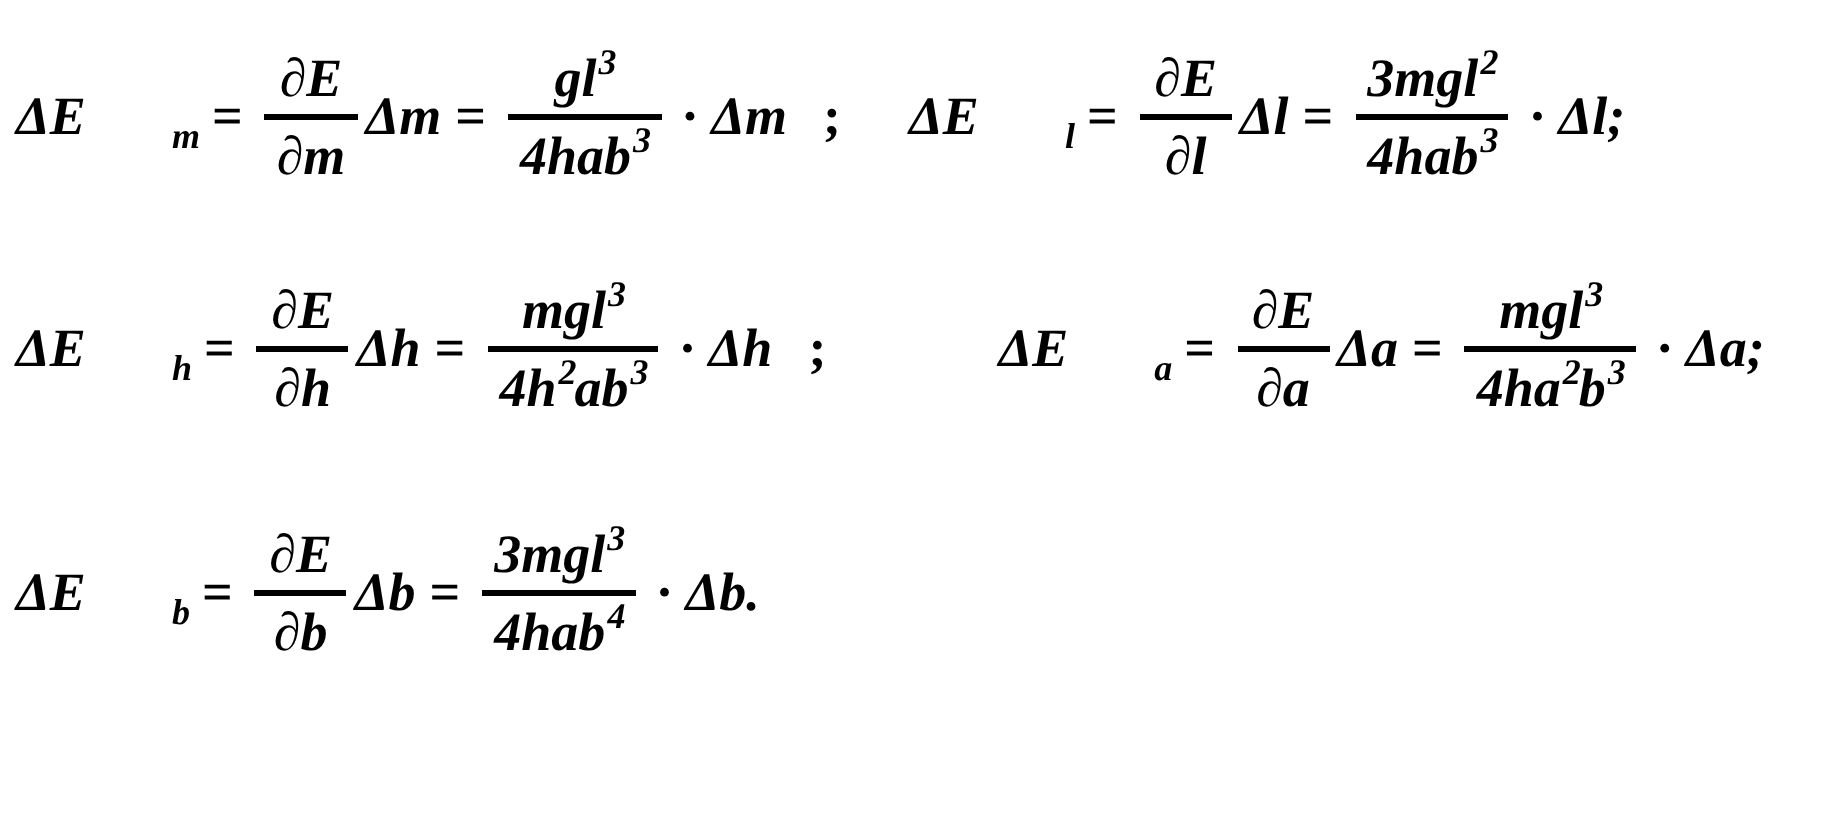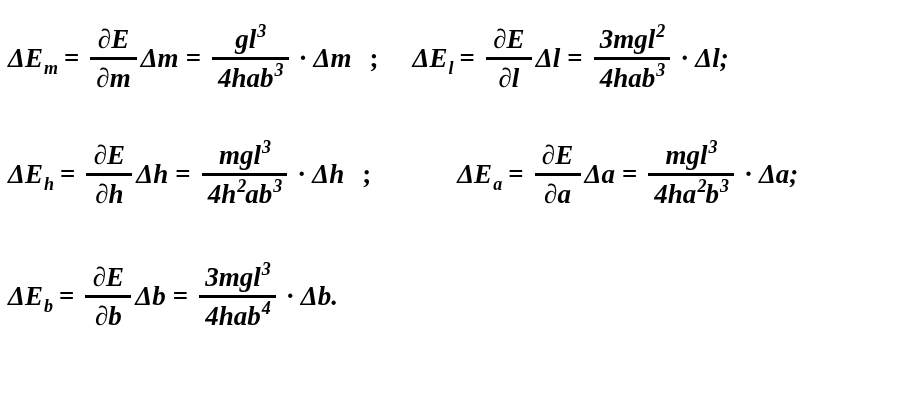--- a/index.html
+++ b/index.html
@@ -62,20 +62,21 @@
     font-weight: bold;
     font-style: normal;
     margin: 0 6px;
     line-height: 1;
   }
 
   
   .delta-term {
     display: inline-flex;
     align-items: baseline;
+    gap: 42px;
   }
   .delta-term .sub {
     font-size: 18px;
     font-weight: bold;
     font-style: italic;
     position: relative;
     top: 7px;
     left: 1px;
   }
 

